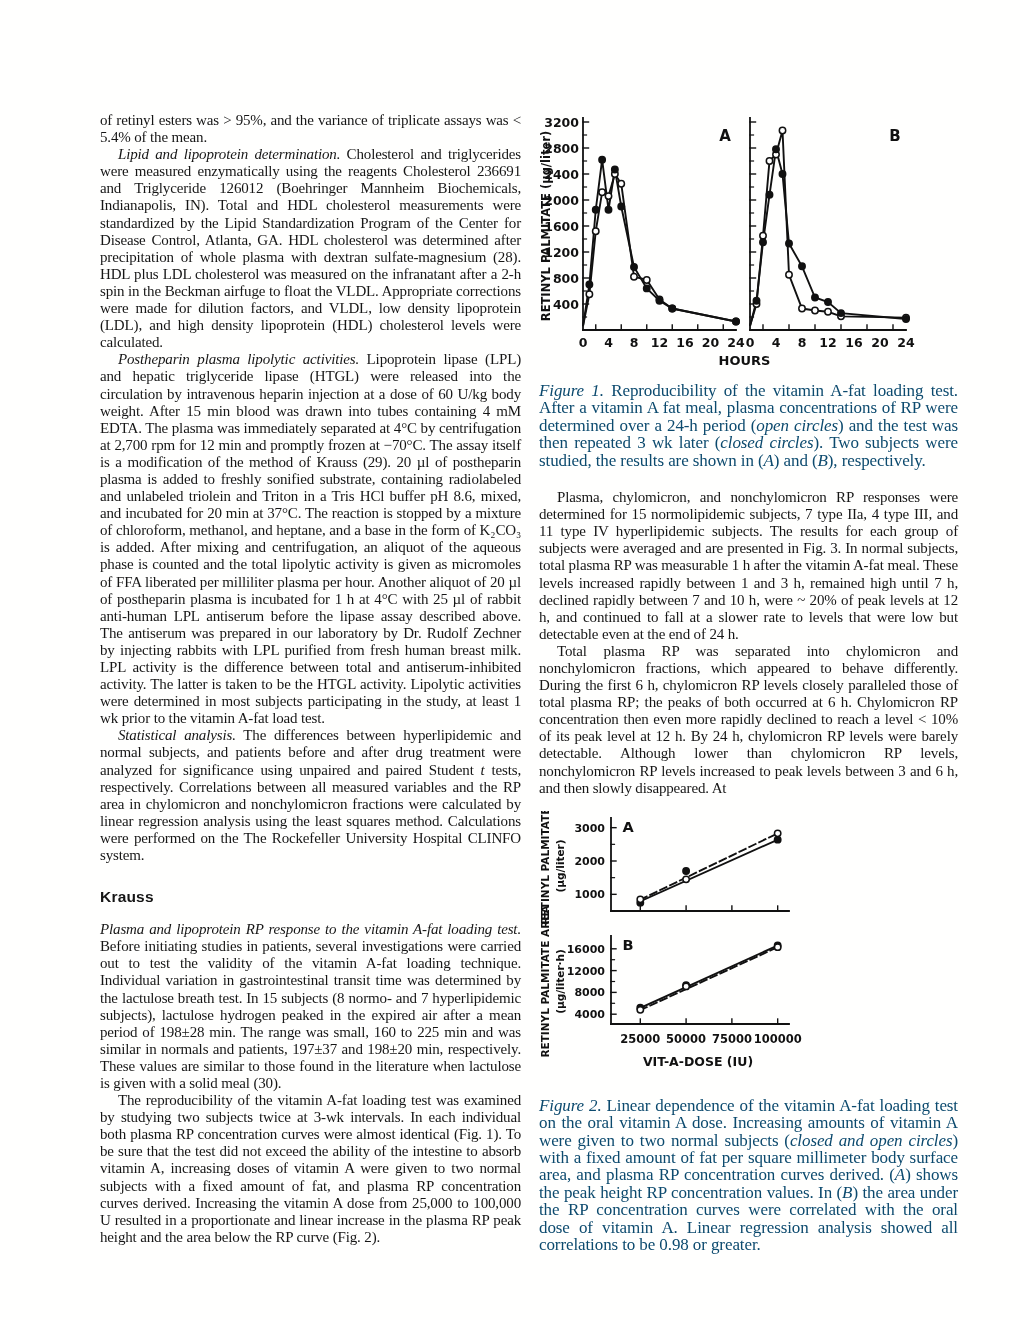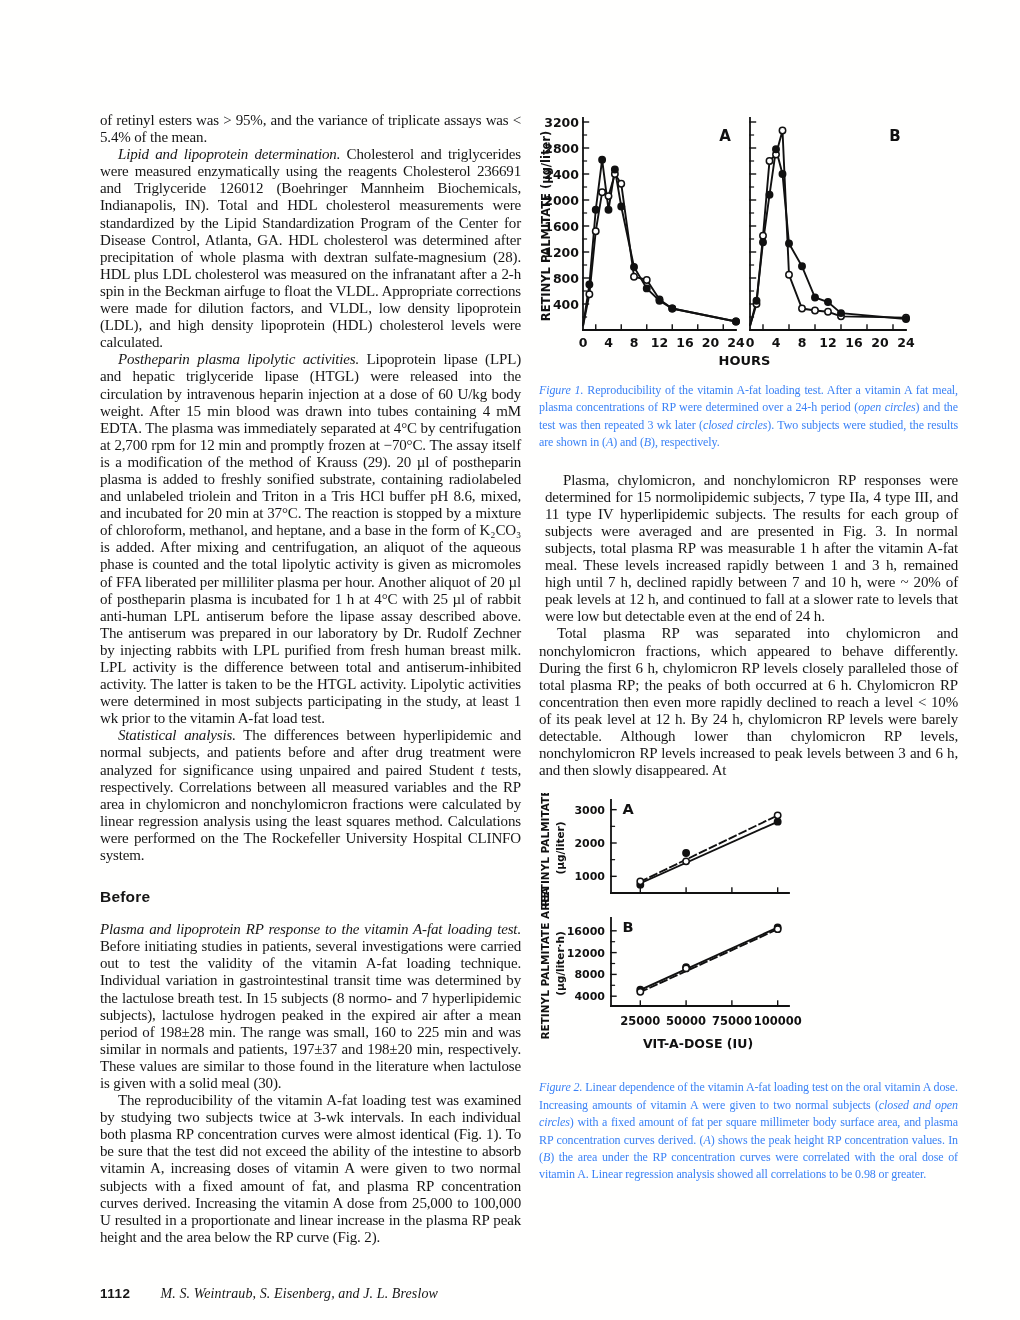--- a/index.html
+++ b/index.html
@@ -16,28 +16,28 @@
     font-size:15px; line-height:17.1px; text-align:justify;
     text-indent:18px; letter-spacing:-0.15px; color:#161616;
   }
   p.body.noindent { text-indent:0; }
   h2.results {
     font-family:"Liberation Sans", sans-serif;
     font-size:15.5px; font-weight:bold; letter-spacing:0.2px;
     margin:24px 0 15px 0;
   }
   p.caption {
-    font-size:12px; line-height:17.4px; text-align:justify;
-    letter-spacing:-0.1px; color:#3b82f6;
+    font-size:17px; line-height:17.4px; text-align:justify;
+    letter-spacing:-0.1px; color:#0c4a6e;
   }
   em { }
   figure { margin:0; }
   .fig1-wrap { margin:0 0 8px 0; }
   .cap1 { margin:0 0 0 0; }
-  .rp1 { margin-top:20px;margin-left:6px; }
+  .rp1 { margin-top:20px; }
   .fig2-wrap { margin-top:14px; }
   .cap2 { margin-top:20px; }
   .footer {
     position:absolute; left:100px; top:1286px; width:500px;
     font-size:14px;
   }
   .footer .pagenum {
     font-family:"Liberation Sans", sans-serif;
     font-weight:bold; font-size:13.5px; margin-right:30px;
     letter-spacing:0.5px;
@@ -48,21 +48,21 @@
 </head>
 <body>
 
 <div class="page">
 
   <div class="col left">
     <p class="body noindent"><span>of retinyl esters was &gt; 95%, and the variance of triplicate assays was &lt; 5.4% of the mean.</span></p>
     <p class="body"><em>Lipid and lipoprotein determination.</em><span> Cholesterol and triglycerides were measured enzymatically using the reagents Cholesterol 236691 and Triglyceride 126012 (Boehringer Mannheim Biochemicals, Indianapolis, IN). Total and HDL cholesterol measurements were standardized by the Lipid Standardization Program of the Center for Disease Control, Atlanta, GA. HDL cholesterol was determined after precipitation of whole plasma with dextran sulfate-magnesium (28). HDL plus LDL cholesterol was measured on the infranatant after a 2-h spin in the Beckman airfuge to float the VLDL. Appropriate corrections were made for dilution factors, and VLDL, low density lipoprotein (LDL), and high density lipoprotein (HDL) cholesterol levels were calculated.</span></p>
     <p class="body"><em>Postheparin plasma lipolytic activities.</em><span> Lipoprotein lipase (LPL) and hepatic triglyceride lipase (HTGL) were released into the circulation by intravenous heparin injection at a dose of 60 U/kg body weight. After 15 min blood was drawn into tubes containing 4 mM EDTA. The plasma was immediately separated at 4°C by centrifugation at 2,700 rpm for 12 min and promptly frozen at −70°C. The assay itself is a modification of the method of Krauss (29). 20 µl of postheparin plasma is added to freshly sonified substrate, containing radiolabeled and unlabeled triolein and Triton in a Tris HCl buffer pH 8.6, mixed, and incubated for 20 min at 37°C. The reaction is stopped by a mixture of chloroform, methanol, and heptane, and a base in the form of K₂CO₃ is added. After mixing and centrifugation, an aliquot of the aqueous phase is counted and the total lipolytic activity is given as micromoles of FFA liberated per milliliter plasma per hour. Another aliquot of 20 µl of postheparin plasma is incubated for 1 h at 4°C with 25 µl of rabbit anti-human LPL antiserum before the lipase assay described above. The antiserum was prepared in our laboratory by Dr. Rudolf Zechner by injecting rabbits with LPL purified from fresh human breast milk. LPL activity is the difference between total and antiserum-inhibited activity. The latter is taken to be the HTGL activity. Lipolytic activities were determined in most subjects participating in the study, at least 1 wk prior to the vitamin A-fat load test.</span></p>
     <p class="body"><em>Statistical analysis.</em><span> The differences between hyperlipidemic and normal subjects, and patients before and after drug treatment were analyzed for significance using unpaired and paired Student </span><em>t</em><span> tests, respectively. Correlations between all measured variables and the RP area in chylomicron and nonchylomicron fractions were calculated by linear regression analysis using the least squares method. Calculations were performed on the The Rockefeller University Hospital CLINFO system.</span></p>
-    <h2 class="results">Before</h2>
+    <h2 class="results">Krauss</h2>
     <p class="body noindent"><em>Plasma and lipoprotein RP response to the vitamin A-fat loading test.</em><span> Before initiating studies in patients, several investigations were carried out to test the validity of the vitamin A-fat loading technique. Individual variation in gastrointestinal transit time was determined by the lactulose breath test. In 15 subjects (8 normo- and 7 hyperlipidemic subjects), lactulose hydrogen peaked in the expired air after a mean period of 198±28 min. The range was small, 160 to 225 min and was similar in normals and patients, 197±37 and 198±20 min, respectively. These values are similar to those found in the literature when lactulose is given with a solid meal (30).</span></p>
     <p class="body"><span>The reproducibility of the vitamin A-fat loading test was examined by studying two subjects twice at 3-wk intervals. In each individual both plasma RP concentration curves were almost identical (Fig. 1). To be sure that the test did not exceed the ability of the intestine to absorb vitamin A, increasing doses of vitamin A were given to two normal subjects with a fixed amount of fat, and plasma RP concentration curves derived. Increasing the vitamin A dose from 25,000 to 100,000 U resulted in a proportionate and linear increase in the plasma RP peak height and the area below the RP curve (Fig. 2).</span></p>
   </div>
 
   <div class="col right">
     <figure class="fig1-wrap">
       <svg id="fig1-svg" width="419" height="258" viewBox="0 0 419 258">
           <text x="40" y="196.5" fill="#111" font-size="12.5" font-weight="bold" text-anchor="end">400</text>
           <text x="40" y="170.5" fill="#111" font-size="12.5" font-weight="bold" text-anchor="end">800</text>
           <text x="40" y="144.5" fill="#111" font-size="12.5" font-weight="bold" text-anchor="end">1200</text>
@@ -249,17 +249,14 @@
           <text x="101.30526315789473" y="232" fill="#111" font-size="11.5" font-weight="bold" text-anchor="middle">25000</text>
           <text x="147.09473684210525" y="232" fill="#111" font-size="11.5" font-weight="bold" text-anchor="middle">50000</text>
           <text x="192.8842105263158" y="232" fill="#111" font-size="11.5" font-weight="bold" text-anchor="middle">75000</text>
           <text x="238.67368421052632" y="232" fill="#111" font-size="11.5" font-weight="bold" text-anchor="middle">100000</text>
           <text x="159" y="255" fill="#111" font-size="12.5" font-weight="bold" text-anchor="middle">VIT-A-DOSE (IU)</text>
         </svg>
     </figure>
     <p class="caption cap2"><em>Figure 2.</em><span> Linear dependence of the vitamin A-fat loading test on the oral vitamin A dose. Increasing amounts of vitamin A were given to two normal subjects (</span><em>closed and open circles</em><span>) with a fixed amount of fat per square millimeter body surface area, and plasma RP concentration curves derived. (</span><em>A</em><span>) shows the peak height RP concentration values. In (</span><em>B</em><span>) the area under the RP concentration curves were correlated with the oral dose of vitamin A. Linear regression analysis showed all correlations to be 0.98 or greater.</span></p>
   </div>
 
-  <div class="footer">
-    <span class="pagenum">1112</span><span class="authors">M. S. Weintraub, S. Eisenberg, and J. L. Breslow</span>
-  </div>
 
 </div>
 
 </body></html>

